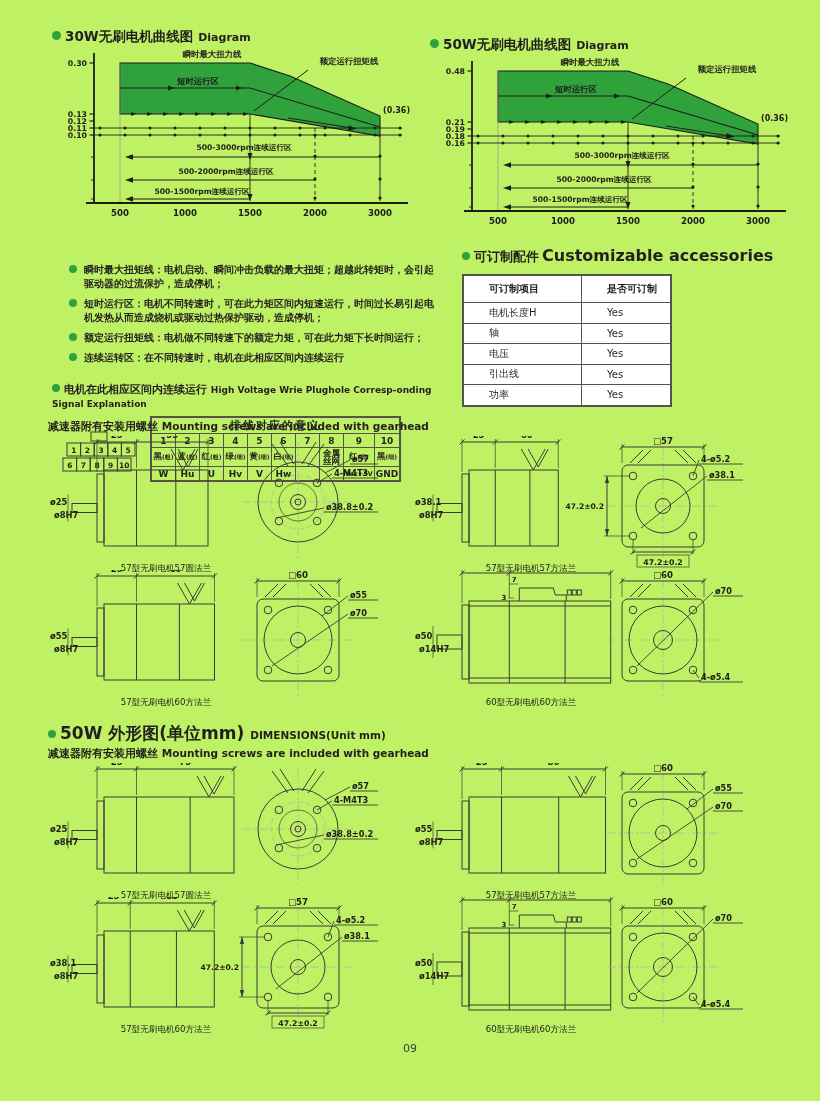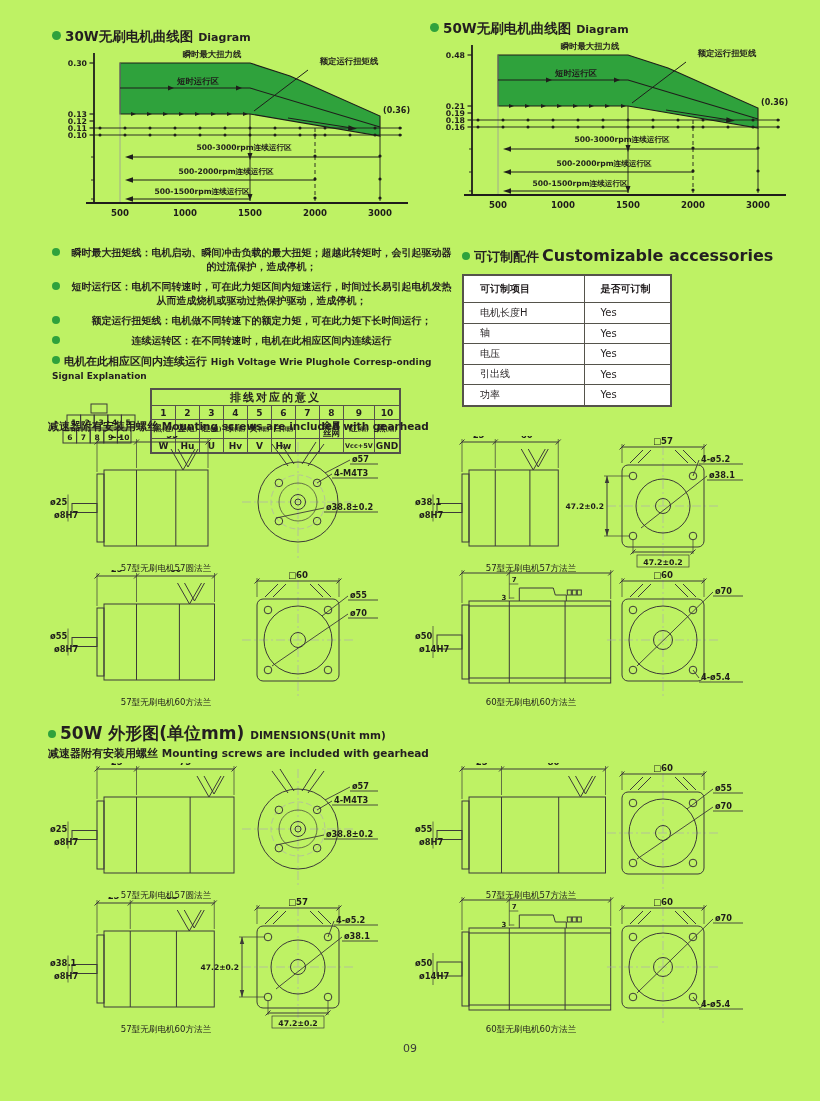--- a/index.html
+++ b/index.html
@@ -6,40 +6,40 @@
   .page{position:relative;width:820px;height:1101px;background:#bef264;
         font-family:"DejaVu Sans",sans-serif;color:#231f20;overflow:hidden;}
   .abs{position:absolute;}
   .dot{display:inline-block;width:9px;height:9px;border-radius:50%;background:#2fa23c;
        margin-right:4px;vertical-align:1px;}
   .dot.sm{width:8px;height:8px;}
   .sec-title{margin:0 0 2px 0;font-size:13.5px;font-weight:bold;white-space:nowrap;}
   .sec-title .en{font-size:11px;margin-left:5px;}
   .chart-host{margin-top:0px;}
   
-  ul.notes{margin:0;padding:0;text-align:center;}
+  ul.notes{margin:17px;padding:0;}
   ul.notes li{list-style:none;position:relative;padding-left:15px;margin:0 0 6px 0;
               font-size:10px;line-height:1.4;font-weight:bold;}
   ul.notes li .dot{position:absolute;left:0;top:2px;width:8px;height:8px;}
   .signal-head{font-size:11px;font-weight:bold;margin:2px 0 6px 0;}
   .signal-head .en{font-size:9px;}
   .wire-area{display:flex;align-items:flex-end;gap:10px;margin-left:6px;}
   table.wire{border-collapse:collapse;text-align:center;border:2px solid #55534b;}
   table.wire td{border:1px solid #55534b;font-size:9px;font-weight:bold;min-width:21px;
                 height:13px;padding:0 1px;}
   table.wire tr.wt-title td{font-size:11px;height:15px;letter-spacing:2px;border-radius:6px;}
   table.wire tr.wt-col td{font-size:8.5px;height:18px;}
   table.wire td .sub{font-size:6px;}
   table.wire td.tiny{font-size:6.5px;line-height:1;}
   table.wire td.tiny2{font-size:6.5px;}
   
   .acc-title{margin:0 0 8px 0;font-size:13px;font-weight:bold;white-space:nowrap;}
   .acc-title .en{font-size:16px;margin-left:3px;}
   table.acc{border-collapse:collapse;border:2px solid #55534b;background:#fff;}
-  table.acc td{border:1px solid #55534b;font-size:10px;padding:0 0 0 16px;height:19.5px;}
+  table.acc td{border:1px solid #55534b;font-size:10px;padding:0 0 0 25px;height:19.5px;}
   table.acc td:first-child{width:108px;}
   table.acc td:last-child{width:72px;}
   table.acc tr.hdr td{font-weight:bold;height:26px;}
   
   .dim-title{margin:0;font-size:17px;font-weight:bold;white-space:nowrap;}
   .dim-title .en{font-size:10.5px;}
   .dim-sub{font-size:11px;font-weight:bold;margin:1px 0 2px 0;}
   .dim-sub .en{font-size:10.5px;}
   .draw-grid{display:grid;grid-template-columns:365px 365px;column-gap:0px;row-gap:0px;}
   .draw-cell{width:360px;height:134px;}
@@ -139,21 +139,21 @@
           <text x="198" y="168" text-anchor="middle" font-size="8.6" font-weight="700" fill="#1f1d1b">1500</text>
           <text x="263" y="168" text-anchor="middle" font-size="8.6" font-weight="700" fill="#1f1d1b">2000</text>
           <text x="328" y="168" text-anchor="middle" font-size="8.6" font-weight="700" fill="#1f1d1b">3000</text>
           <text x="160" y="9" text-anchor="middle" font-size="8.4" font-weight="700" fill="#1f1d1b">瞬时最大扭力线</text>
           <text x="146" y="36" text-anchor="middle" font-size="8.4" font-weight="700" fill="#1f1d1b">短时运行区</text>
           <text x="297" y="16" text-anchor="middle" font-size="8.4" font-weight="700" fill="#1f1d1b">额定运行扭矩线</text>
           <text x="331" y="65" text-anchor="start" font-size="8" font-weight="700" fill="#1f1d1b">(0.36)</text>
         </svg></div>
   </section>
 
-  <section class="abs" style="left:430px;top:20px;width:368px;">
+  <section class="abs" style="left:430px;top:36px;width:368px;">
     <h3 class="sec-title"><span class="dot"></span><span>50W无刷电机曲线图</span><span class="en">Diagram</span></h3>
     <div class="chart-host" id="chart1"><svg width="365" height="198" viewBox="0 0 365 198" font-family="'DejaVu Sans',sans-serif">
           <polygon points="68,15 198,15 238,28 328,68 328,88 198,66 68,66" fill="#2fa23c" stroke="#1f1d1b" stroke-width="1.1"></polygon>
           <line x1="68" y1="15" x2="68" y2="155" stroke="#9a9a97" stroke-width="0.8"></line>
           <polyline points="68,40 198,40 328,79" fill="none" stroke="#1f1d1b" stroke-width="1.1"></polyline>
           <polygon points="122,40 116,37.6 116,42.4" fill="#1f1d1b"></polygon>
           <polygon points="190,40 184,37.6 184,42.4" fill="#1f1d1b"></polygon>
           <line x1="236" y1="70" x2="300" y2="80" stroke="#1f1d1b" stroke-width="1"></line>
           <polygon points="305,80.8 296.5,77.2 296,82.8" fill="#1f1d1b"></polygon>
           <line x1="256" y1="22" x2="202" y2="63" stroke="#1f1d1b" stroke-width="1"></line>

